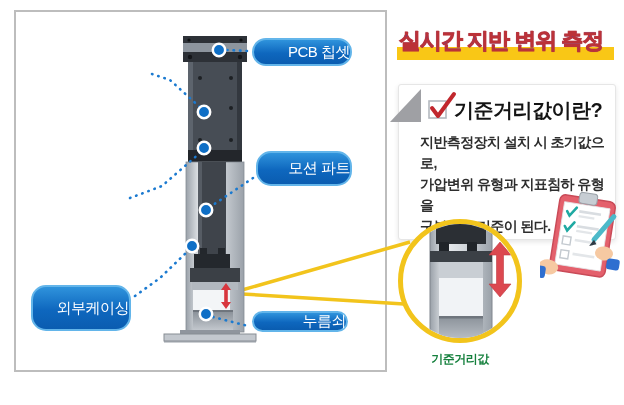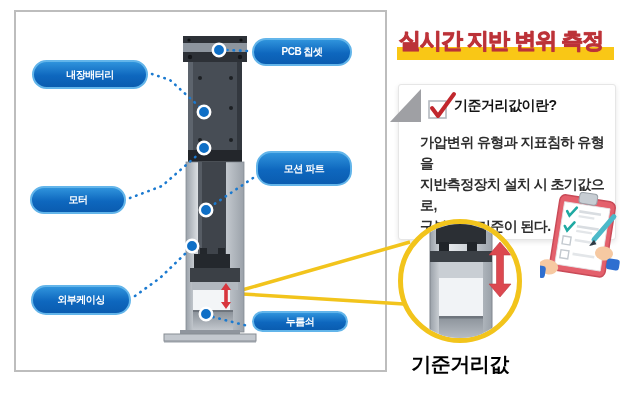--- a/index.html
+++ b/index.html
@@ -9,61 +9,61 @@
   }
   .abs{position:absolute;}
   
   .main-box{
     left:14px;top:10px;width:369px;height:358px;
     background:#ffffff;border:2px solid #bdbdbd;z-index:0;
   }
   svg.overlay{left:0;top:0;width:624px;height:405px;z-index:2;pointer-events:none;}
   
   .pill{
-    z-index:3;display:flex;align-items:center;justify-content:center;
+    z-index:3;display:flex;align-items:center;justify-content:flex-end;
     background:linear-gradient(180deg,#2f93dc 0%,#0e67be 55%,#0a5cb0 100%);
     border:2px solid #63b5ea;border-radius:15px;
-    color:#ffffff;font-weight:bold;font-size:10px;letter-spacing:-0.5px;
+    color:#ffffff;font-weight:normal;font-size:15px;letter-spacing:-0.5px;
     box-sizing:border-box;white-space:nowrap;
   }
   
   .title-hl{left:397px;top:47px;width:217px;height:13px;background:#f9c716;z-index:3;}
   .panel-title{
     left:399px;top:26px;width:220px;z-index:4;
-    font-size:22px;font-weight:bold;color:#ef4444;letter-spacing:-1px;
+    font-size:22px;font-weight:bold;color:#1d4ed8;letter-spacing:-1px;
     -webkit-text-stroke:0.8px #bb3238;
     text-shadow:0 0 1px #bb3238;
     white-space:nowrap;
   }
   .card{
     left:398px;top:84px;width:218px;height:156px;z-index:1;
     background:#ffffff;border:1px solid #e6e6e6;border-radius:3px;
     box-shadow:0 2px 5px rgba(0,0,0,0.10);box-sizing:border-box;
   }
   .card-fold{
     left:390px;top:89px;width:0;height:0;z-index:2;
     border-bottom:33px solid #9fa0a4;border-left:31px solid transparent;
   }
   .card-heading{
-    left:454px;top:97px;z-index:3;font-size:14px;font-weight:bold;color:#141414;
+    left:454px;top:97px;z-index:3;font-size:20px;font-weight:bold;color:#141414;
     letter-spacing:-0.5px;white-space:nowrap;
   }
   .checkbox-wrap{left:427px;top:90px;width:30px;height:32px;z-index:3;}
   .card-body{
     left:420px;top:132px;width:192px;z-index:3;
     font-size:14px;font-weight:600;color:#2e2e2e;line-height:21px;letter-spacing:-0.6px;
   }
   .clipboard-wrap{left:540px;top:192px;width:86px;height:94px;z-index:4;}
   .magnifier{
     left:398px;top:219px;width:114px;height:114px;z-index:5;
     border:5px solid #f2c41c;border-radius:50%;background:#ffffff;overflow:hidden;
   }
   .magnifier-caption{
     left:400px;top:351px;width:120px;z-index:5;text-align:center;
-    font-size:20px;font-weight:bold;color:#000000;letter-spacing:-0.5px;
+    font-size:12px;font-weight:bold;color:#15803d;letter-spacing:-0.5px;
   }
 </style>
 </head>
 <body>
 
 <div class="page">
 
   <div class="abs main-box"></div>
 
   <svg class="abs overlay" viewBox="0 0 624 405">
@@ -148,54 +148,48 @@
     <g fill="#0f6fc6" stroke="#ffffff" stroke-width="2.5">
       <circle cx="219" cy="50" r="6.2"></circle>
       <circle cx="204" cy="112" r="6.2"></circle>
       <circle cx="204" cy="148" r="6.2"></circle>
       <circle cx="206" cy="210" r="6.2"></circle>
       <circle cx="192" cy="246" r="6.2"></circle>
       <circle cx="206" cy="314" r="6.2"></circle>
     </g>
   </svg>
 
-  <div class="abs pill" style="left:32px;top:60px;width:116px;height:29px;">
-    <span>내장배터리</span>
-  </div>
   <div class="abs pill" style="left:252px;top:38px;width:100px;height:28px;">
     <span>PCB 칩셋</span>
   </div>
   <div class="abs pill" style="left:256px;top:151px;width:96px;height:35px;">
     <span>모션 파트</span>
   </div>
-  <div class="abs pill" style="left:30px;top:186px;width:96px;height:28px;">
-    <span>모터</span>
-  </div>
-  <div class="abs pill" style="left:31px;top:285px;width:100px;height:30px;">
+  <div class="abs pill" style="left:31px;top:285px;width:100px;height:46px;">
     <span>외부케이싱</span>
   </div>
   <div class="abs pill" style="left:252px;top:311px;width:96px;height:21px;">
     <span>누름쇠</span>
   </div>
 
   <div class="abs title-hl"></div>
   <div class="abs panel-title">실시간 지반 변위 측정</div>
 
   <div class="abs card"></div>
   <div class="abs card-fold"></div>
 
   <svg class="abs checkbox-wrap" viewBox="0 0 30 32">
     <rect x="2" y="11" width="17" height="17" fill="#ffffff" stroke="#b3b8bf" stroke-width="1.6"></rect>
     <path d="M5 18 L11 26 L27 4" stroke="#c1272d" stroke-width="4" fill="none" stroke-linecap="round" stroke-linejoin="round"></path>
   </svg>
   <div class="abs card-heading">기준거리값이란?</div>
 
   <div class="abs card-body">
+    <div>지반측정장치 설치 시 초기값으로,</div>
     <div>가압변위 유형과 지표침하 유형을</div>
-    <div>지반측정장치 설치 시 초기값으로,</div>
     <div>구분하는 기준이 된다.</div>
   </div>
 
   <svg class="abs clipboard-wrap" viewBox="0 0 86 94">
     <g transform="rotate(9 43 47)">
       <rect x="14" y="6" width="56" height="76" rx="6" fill="#e4606c" stroke="#c94b58" stroke-width="1.5"></rect>
       <rect x="19" y="13" width="46" height="63" fill="#ffffff" stroke="#e3e6e9" stroke-width="0.8"></rect>
       <rect x="33" y="1" width="18" height="11" rx="3" fill="#c7cdd3" stroke="#9aa1a8" stroke-width="1"></rect>
 
       <path d="M23 22 L26 26 L32 17" stroke="#1fa9a2" stroke-width="2.6" fill="none" stroke-linecap="round"></path>

